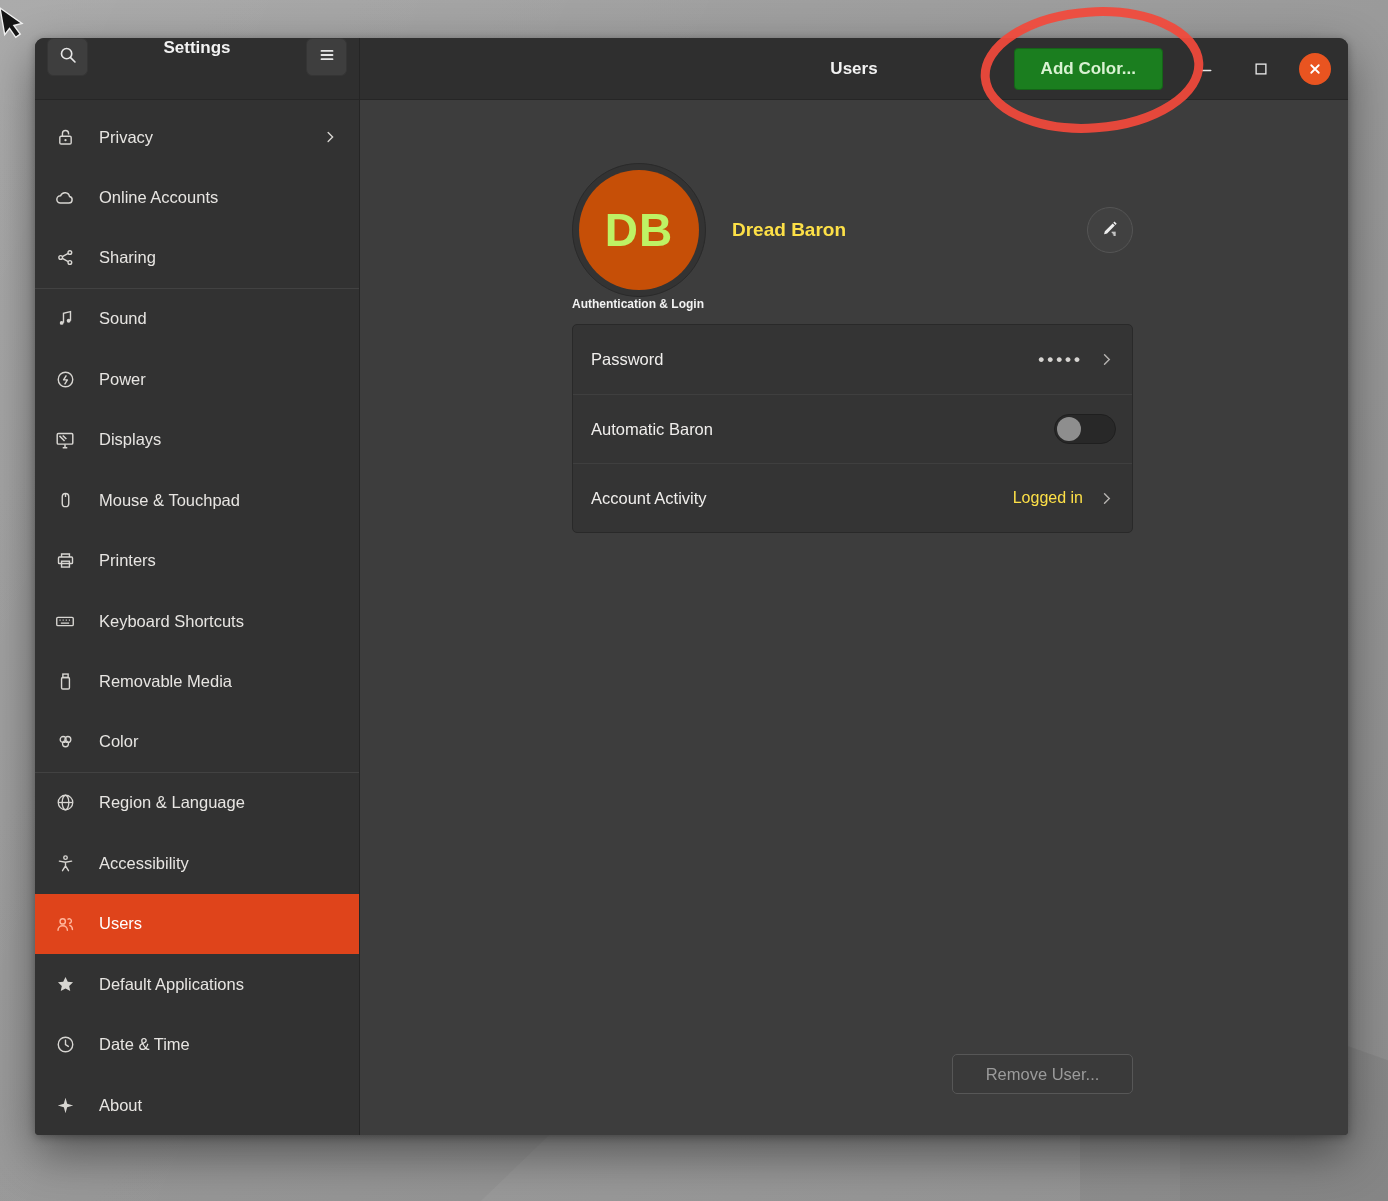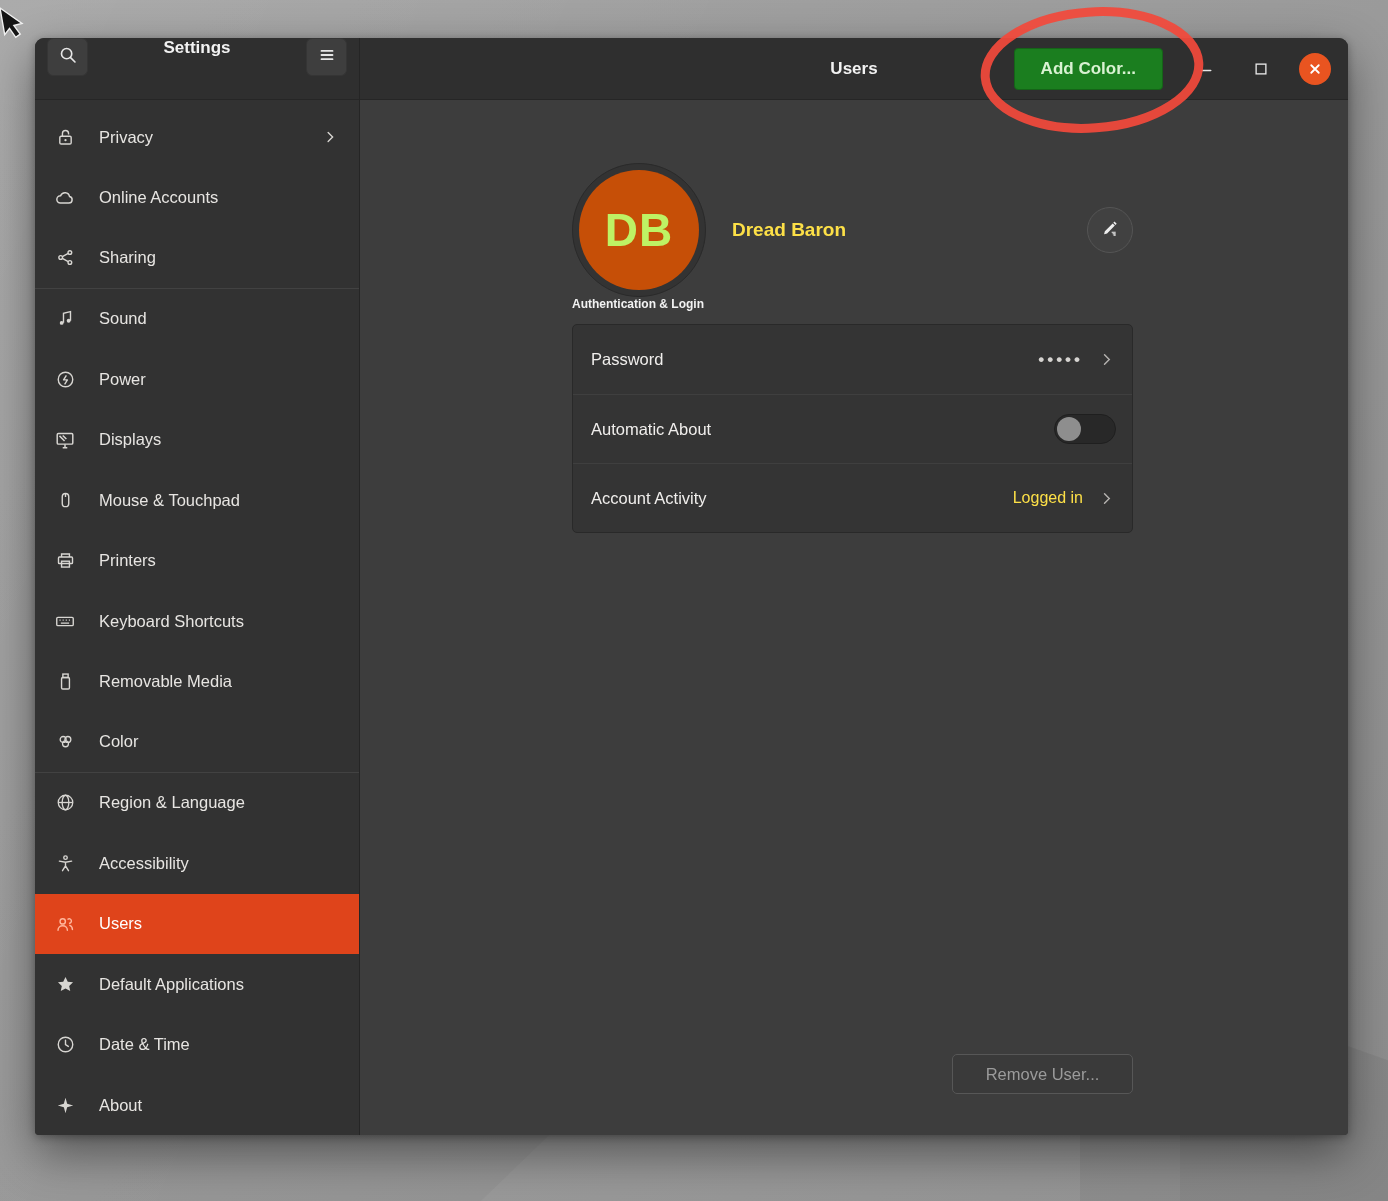--- a/index.html
+++ b/index.html
@@ -358,21 +358,21 @@
         <div class="prow">
           <span>Password</span>
           <span class="dots">•••••</span>
           <span class="rchev">
             <svg width="19" height="19" viewBox="0 0 24 24" fill="none" stroke="#b5b3b0" stroke-width="1.8" stroke-linecap="round">
                 <path d="M9.5 6l6 6-6 6"></path>
               </svg>
           </span>
         </div>
         <div class="prow">
-          <span>Automatic About</span>
+          <span>Automatic Baron</span>
           <div class="toggle">
             <div class="knob"></div>
           </div>
         </div>
         <div class="prow">
           <span>Account Activity</span>
           <span class="val">Logged in</span>
           <span class="rchev">
             <svg width="19" height="19" viewBox="0 0 24 24" fill="none" stroke="#b5b3b0" stroke-width="1.8" stroke-linecap="round">
                 <path d="M9.5 6l6 6-6 6"></path>

